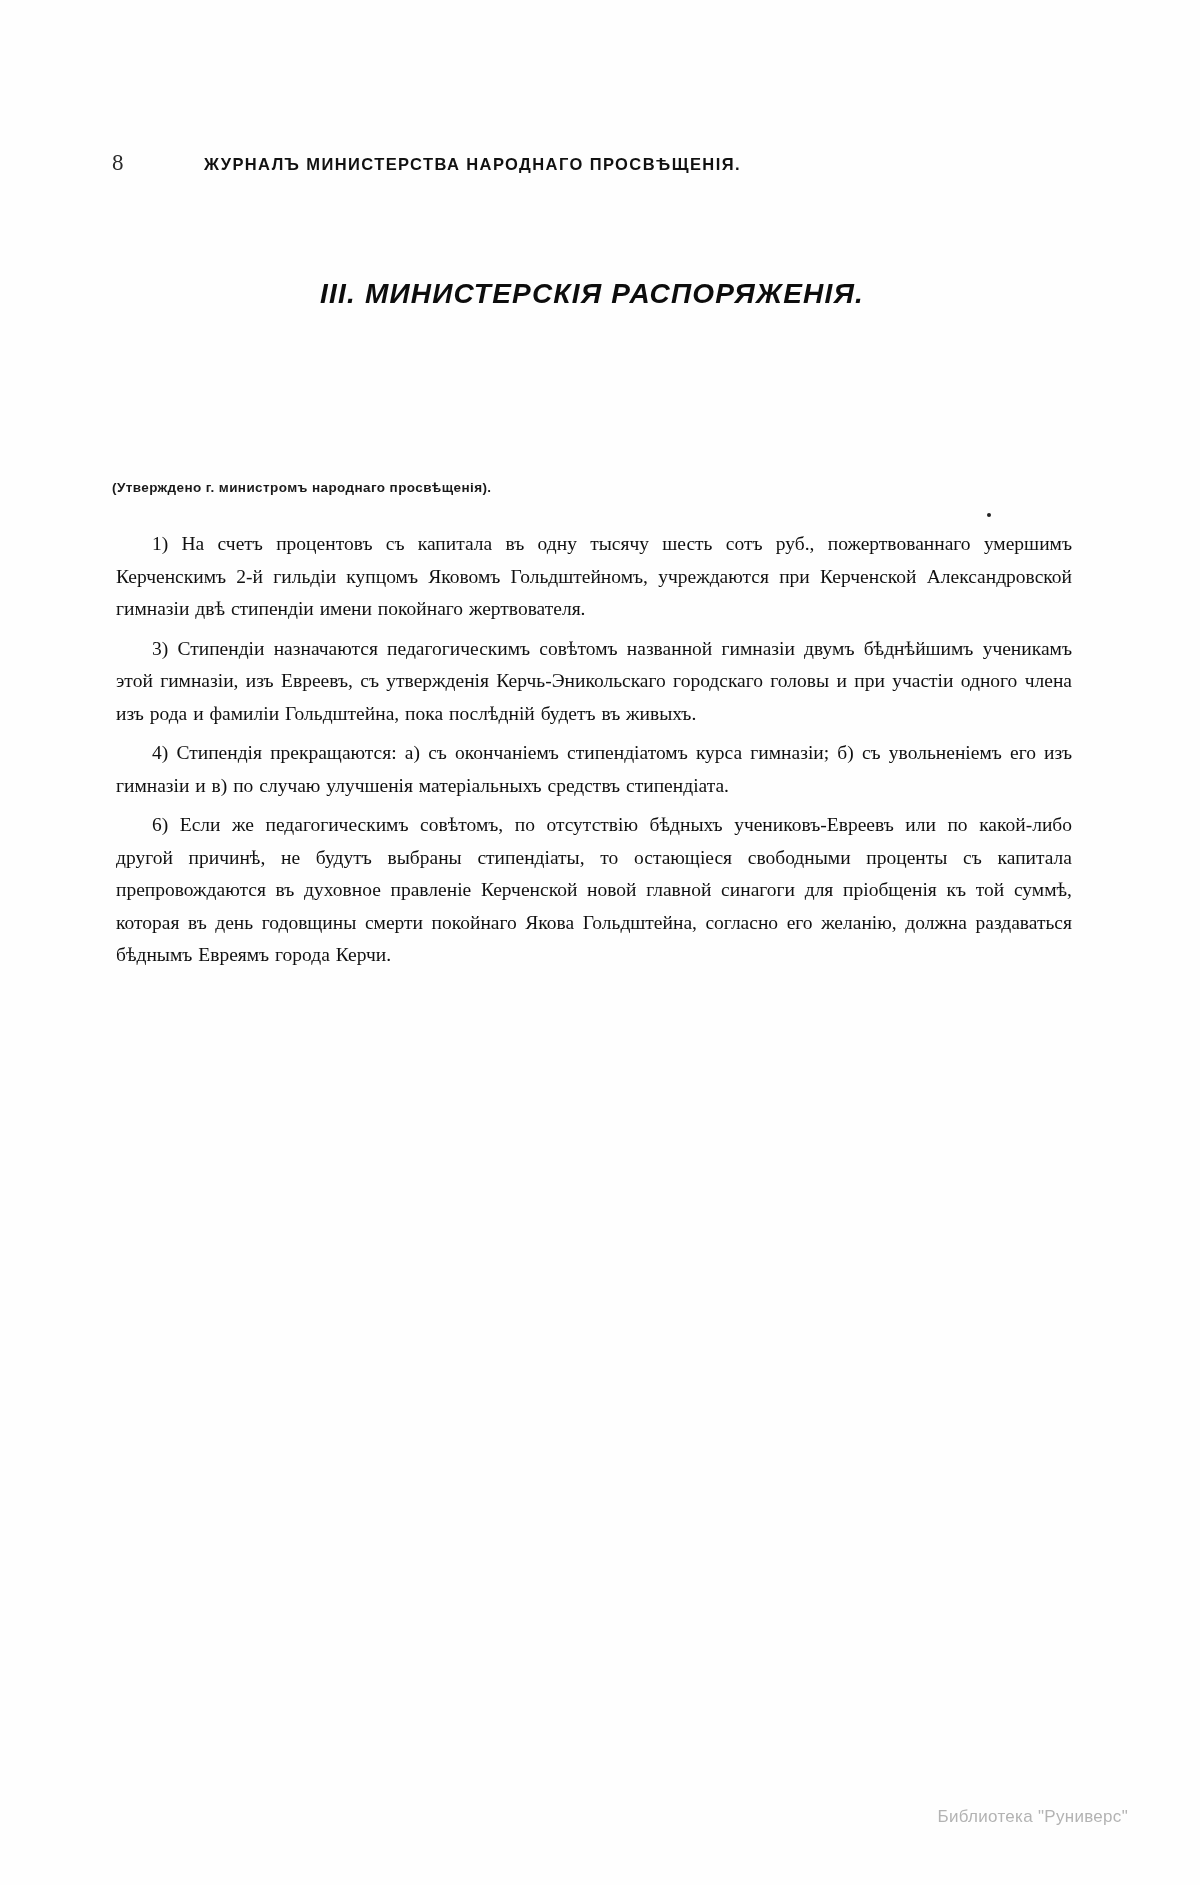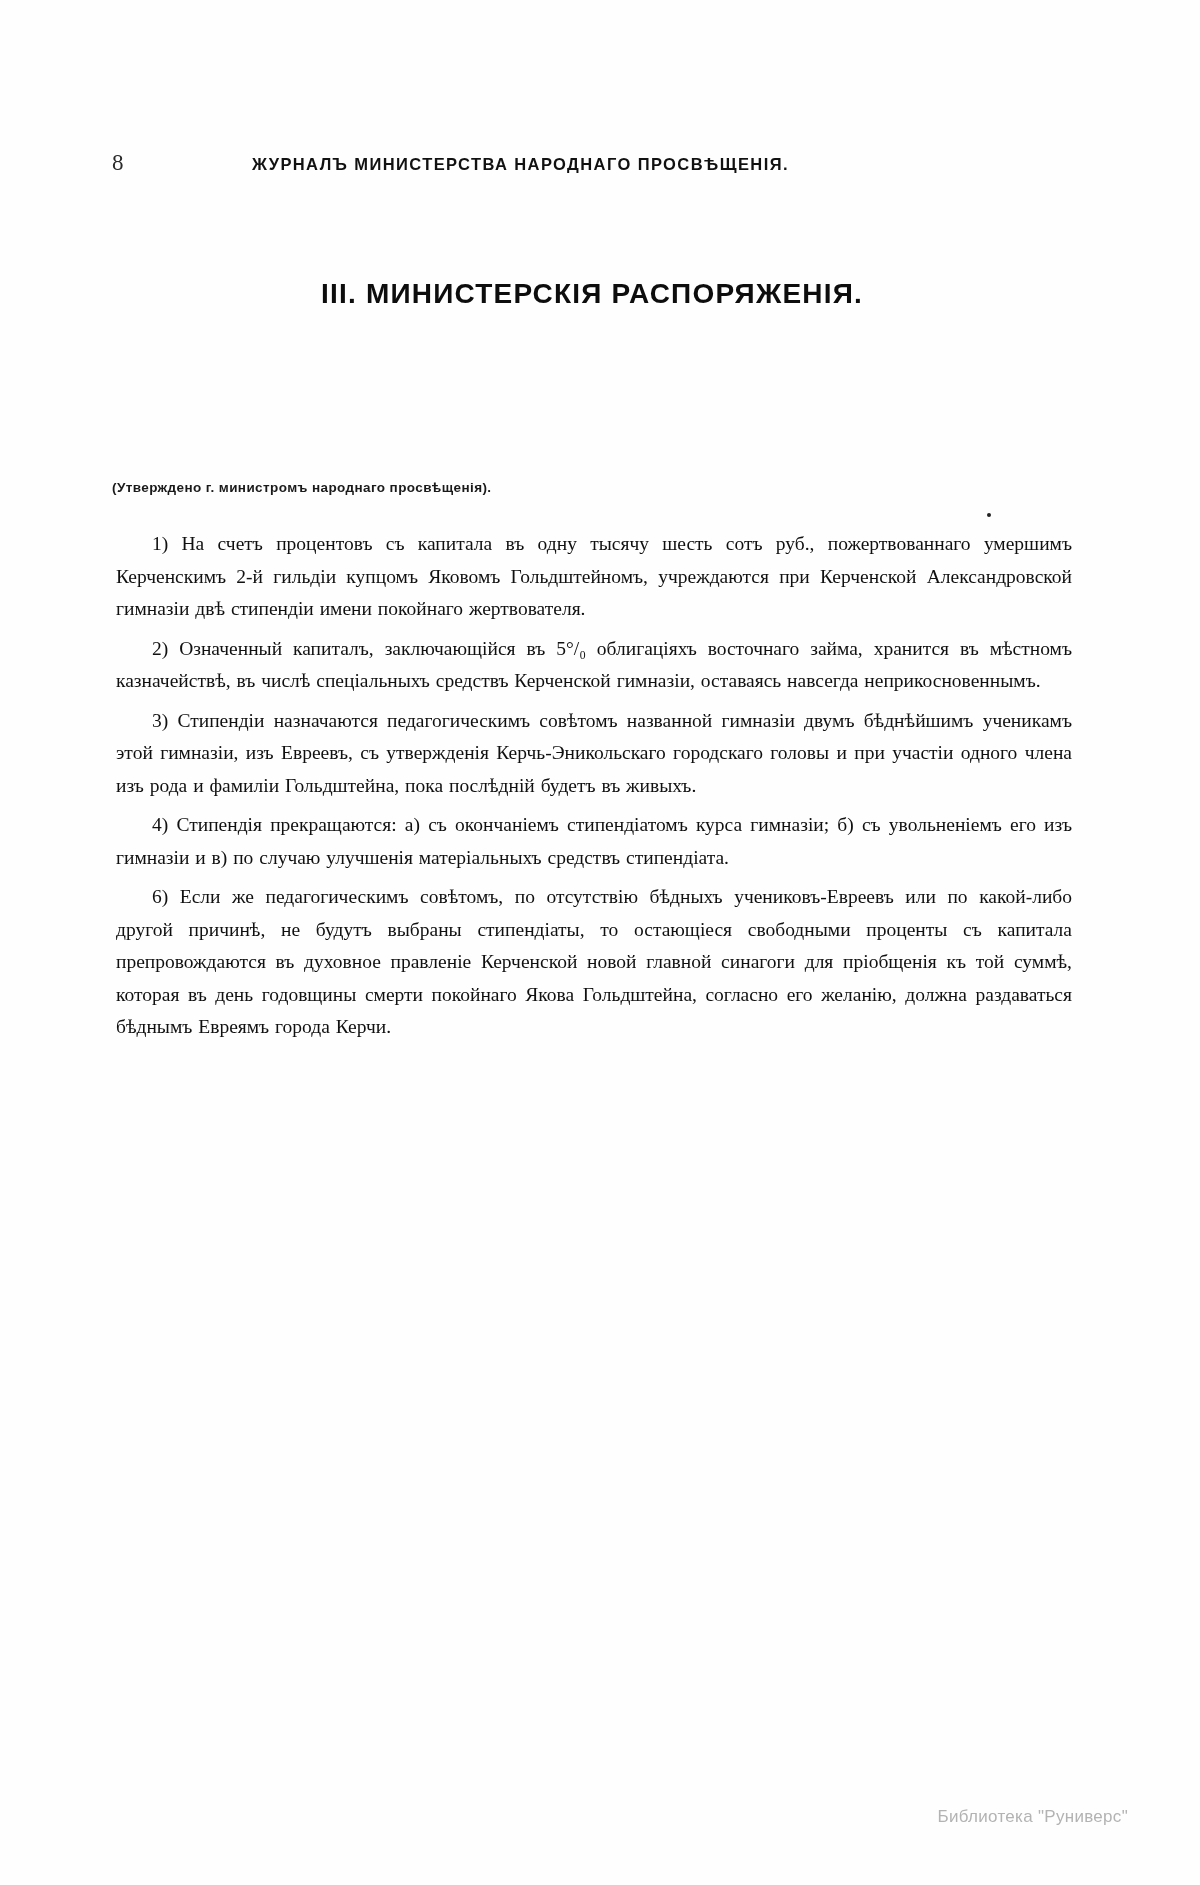--- a/index.html
+++ b/index.html
@@ -47,34 +47,34 @@
     font-family: "Liberation Serif", serif;
   }
   .runtitle {
     font-size: 16.5px;
     font-weight: bold;
     letter-spacing: 1.4px;
     color: #111;
     font-family: "Liberation Sans", sans-serif;
     text-transform: uppercase;
     white-space: nowrap;
-    margin-left: 48px;
   }
   
   .section-heading {
     position: absolute;
     left: 0;
     top: 128px;
     width: 960px;
     text-align: center;
     font-family: "Liberation Sans", sans-serif;
     font-weight: bold;
     font-size: 28px;
     letter-spacing: 1.2px;
     color: #0d0d0d;
+    font-style: italic;
   }
   
   .article-title {
     position: absolute;
     left: 0;
     top: 200px;
     width: 960px;
     font-size: 22.5px;
     line-height: 36px;
     text-align: justify;
@@ -145,21 +145,20 @@
 
     <div class="section-heading">III. МИНИСТЕРСКІЯ РАСПОРЯЖЕНІЯ.</div>
 
 
     <div class="subnote">(Утверждено г. министромъ народнаго просвѣщенія).</div>
 
     <div class="stray-dot"></div>
 
     <div class="body-text">
       <p class="para">1) На счетъ процентовъ съ капитала въ одну тысячу шесть сотъ руб., пожертвованнаго умершимъ Керченскимъ 2-й гильдіи купцомъ Яковомъ Гольдштейномъ, учреждаются при Керченской Александровской гимназіи двѣ стипендіи имени покойнаго жертвователя.</p>
-      <p class="para">2) Означенный капиталъ, заключающійся въ 5°/₀ облигаціяхъ восточнаго займа, хранится въ мѣстномъ казначействѣ, въ числѣ спеціальныхъ средствъ Керченской гимназіи, оставаясь навсегда неприкосновеннымъ.</p>
       <p class="para">3) Стипендіи назначаются педагогическимъ совѣтомъ названной гимназіи двумъ бѣднѣйшимъ ученикамъ этой гимназіи, изъ Евреевъ, съ утвержденія Керчь-Эникольскаго городскаго головы и при участіи одного члена изъ рода и фамиліи Гольдштейна, пока послѣдній будетъ въ живыхъ.</p>
       <p class="para">4) Стипендія прекращаются: а) съ окончаніемъ стипендіатомъ курса гимназіи; б) съ увольненіемъ его изъ гимназіи и в) по случаю улучшенія матеріальныхъ средствъ стипендіата.</p>
       <p class="para">6) Если же педагогическимъ совѣтомъ, по отсутствію бѣдныхъ учениковъ-Евреевъ или по какой-либо другой причинѣ, не будутъ выбраны стипендіаты, то остающіеся свободными проценты съ капитала препровождаются въ духовное правленіе Керченской новой главной синагоги для пріобщенія къ той суммѣ, которая въ день годовщины смерти покойнаго Якова Гольдштейна, согласно его желанію, должна раздаваться бѣднымъ Евреямъ города Керчи.</p>
     </div>
 
   </div>
 
   <div class="watermark">Библиотека "Руниверс"</div>
 </div>
 

